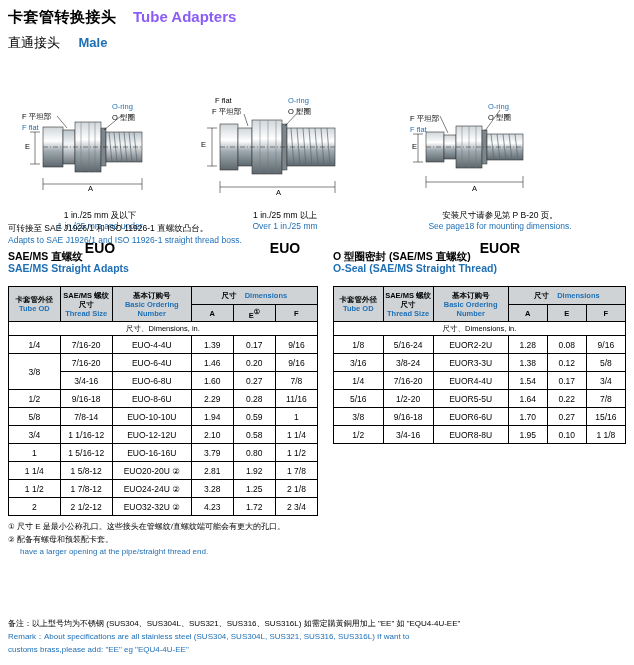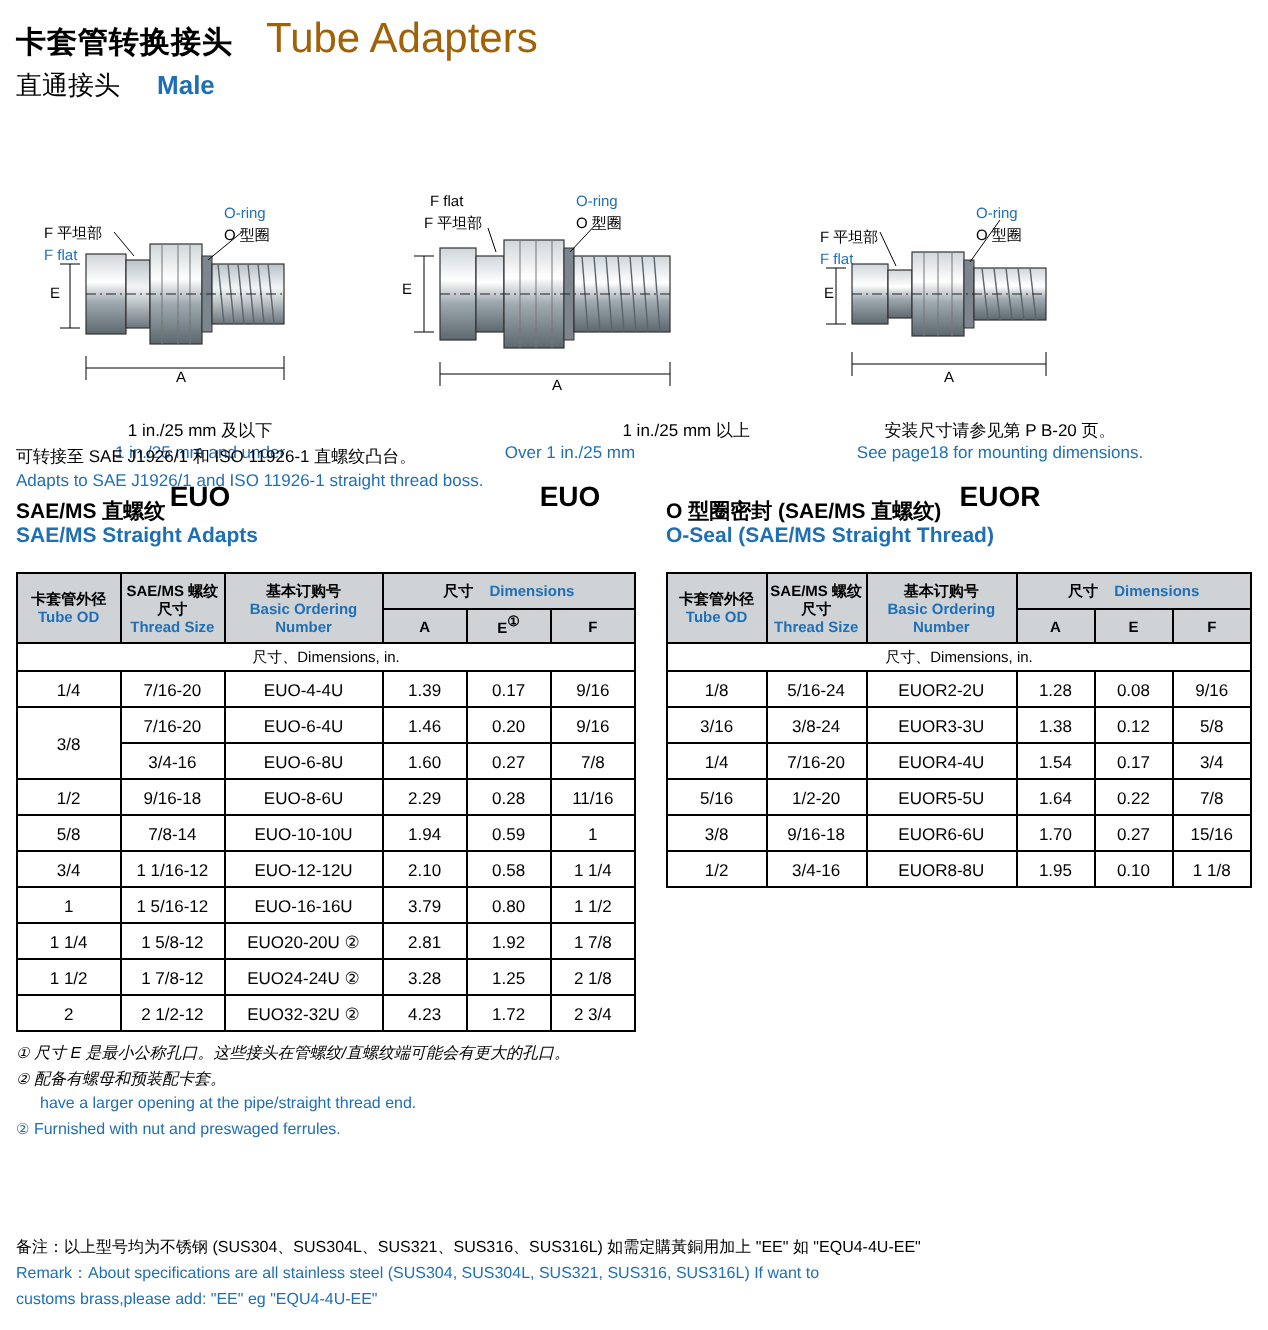--- a/index.html
+++ b/index.html
@@ -10,21 +10,21 @@
     font-size:9px;
     color:#000;
     position:relative;
     overflow:hidden;
   }
   .page{position:relative;width:634px;height:665px;}
 
   
   .title-row{position:absolute;left:8px;top:8px;width:620px;}
   .title-cn{font-size:15px;font-weight:bold;color:#000;letter-spacing:0.5px;}
-  .title-en{font-size:21px;font-weight:normal;color:#a16207;margin-left:14px;}
+  .title-en{font-size:15px;font-weight:bold;color:#8b5cf6;margin-left:14px;}
   .subtitle-row{position:absolute;left:8px;top:34px;}
   .sub-cn{font-size:13px;font-weight:normal;color:#000;}
   .sub-en{font-size:13px;font-weight:bold;color:#1f6fb5;margin-left:16px;}
 
   
   .figures{position:absolute;left:0;top:52px;width:634px;height:180px;}
 
   .fig-caption{position:absolute;text-align:center;font-size:8.5px;line-height:11px;}
   .cap-cn{color:#000;}
   .cap-en{color:#1f6fb5;}
@@ -57,21 +57,21 @@
   .datarow td{height:17px;font-size:8.5px;}
   .tblA{left:8px;top:286px;width:310px;}
   .tblB{left:333px;top:286px;width:293px;}
 
   .sup{font-size:7px;vertical-align:super;}
   .circnum{font-size:7.5px;}
 
   
   .notes{position:absolute;left:8px;top:521px;width:420px;line-height:12.5px;}
   .notes div{font-size:8px;}
-  .notes .cn{color:#000;font-style:italic;}
+  .notes .cn{color:#000;}
   .notes .en{color:#1f6fb5;}
 
   .remark{position:absolute;left:8px;top:617px;width:620px;line-height:13px;}
   .remark .cn{font-size:8px;color:#000;display:block;}
   .remark .en{font-size:8px;color:#1f6fb5;display:block;}
   .remark .en2{font-size:8px;color:#1f6fb5;display:block;}
 </style>
 </head>
 <body>
 
@@ -181,21 +181,21 @@
       <line x1="20" y1="76" x2="20" y2="114" stroke="#000" stroke-width="0.5"></line>
       <line x1="15" y1="76" x2="25" y2="76" stroke="#000" stroke-width="0.5"></line>
       <line x1="15" y1="114" x2="25" y2="114" stroke="#000" stroke-width="0.5"></line>
     </svg>
     <div class="lbl lbl-black" style="left:215px;top:44px;">F flat</div>
     <div class="lbl lbl-black" style="left:212px;top:55px;">F 平坦部</div>
     <div class="lbl lbl-blue" style="left:288px;top:44px;">O-ring</div>
     <div class="lbl lbl-black" style="left:288px;top:55px;">O 型圈</div>
     <div class="lbl lbl-black" style="left:201px;top:88px;">E</div>
     <div class="lbl lbl-black" style="left:276px;top:136px;">A</div>
-    <div class="fig-caption cap-cn" style="left:195px;top:158px;width:180px;text-align:right;">1 in./25 mm 以上</div>
+    <div class="fig-caption cap-cn" style="left:195px;top:158px;width:180px;">1 in./25 mm 以上</div>
     <div class="fig-caption cap-en" style="left:195px;top:169px;width:180px;">Over 1 in./25 mm</div>
     <div class="fig-name" style="left:195px;top:188px;width:180px;">EUO</div>
 
     <svg width="230" height="180" style="position:absolute;left:388px;top:0;">
       <defs>
         <linearGradient id="g3" x1="0" y1="0" x2="0" y2="1">
           <stop offset="0%" stop-color="#cfd6da"></stop>
           <stop offset="35%" stop-color="#ffffff"></stop>
           <stop offset="60%" stop-color="#9fa9b0"></stop>
           <stop offset="100%" stop-color="#5d676e"></stop>
@@ -445,24 +445,20 @@
   <div class="notes">
     <div class="cn">
       <span class="circnum">①</span>
       <span>尺寸 E 是最小公称孔口。这些接头在管螺纹/直螺纹端可能会有更大的孔口。</span>
     </div>
     <div class="cn">
       <span class="circnum">②</span>
       <span>配备有螺母和预装配卡套。</span>
     </div>
     <div class="en" style="padding-left:12px;">have a larger opening at the pipe/straight thread end.</div>
-    <div class="en">
-      <span class="circnum">②</span>
-      <span>Furnished with nut and preswaged ferrules.</span>
-    </div>
   </div>
 
   <div class="remark">
     <span class="cn">备注：以上型号均为不锈钢 (SUS304、SUS304L、SUS321、SUS316、SUS316L) 如需定購黃銅用加上 "EE" 如 "EQU4-4U-EE"</span>
     <span class="en">Remark：About specifications are all stainless steel (SUS304, SUS304L, SUS321, SUS316, SUS316L) If want to</span>
     <span class="en2">customs brass,please add: "EE"  eg "EQU4-4U-EE"</span>
   </div>
 
 </div>
 

